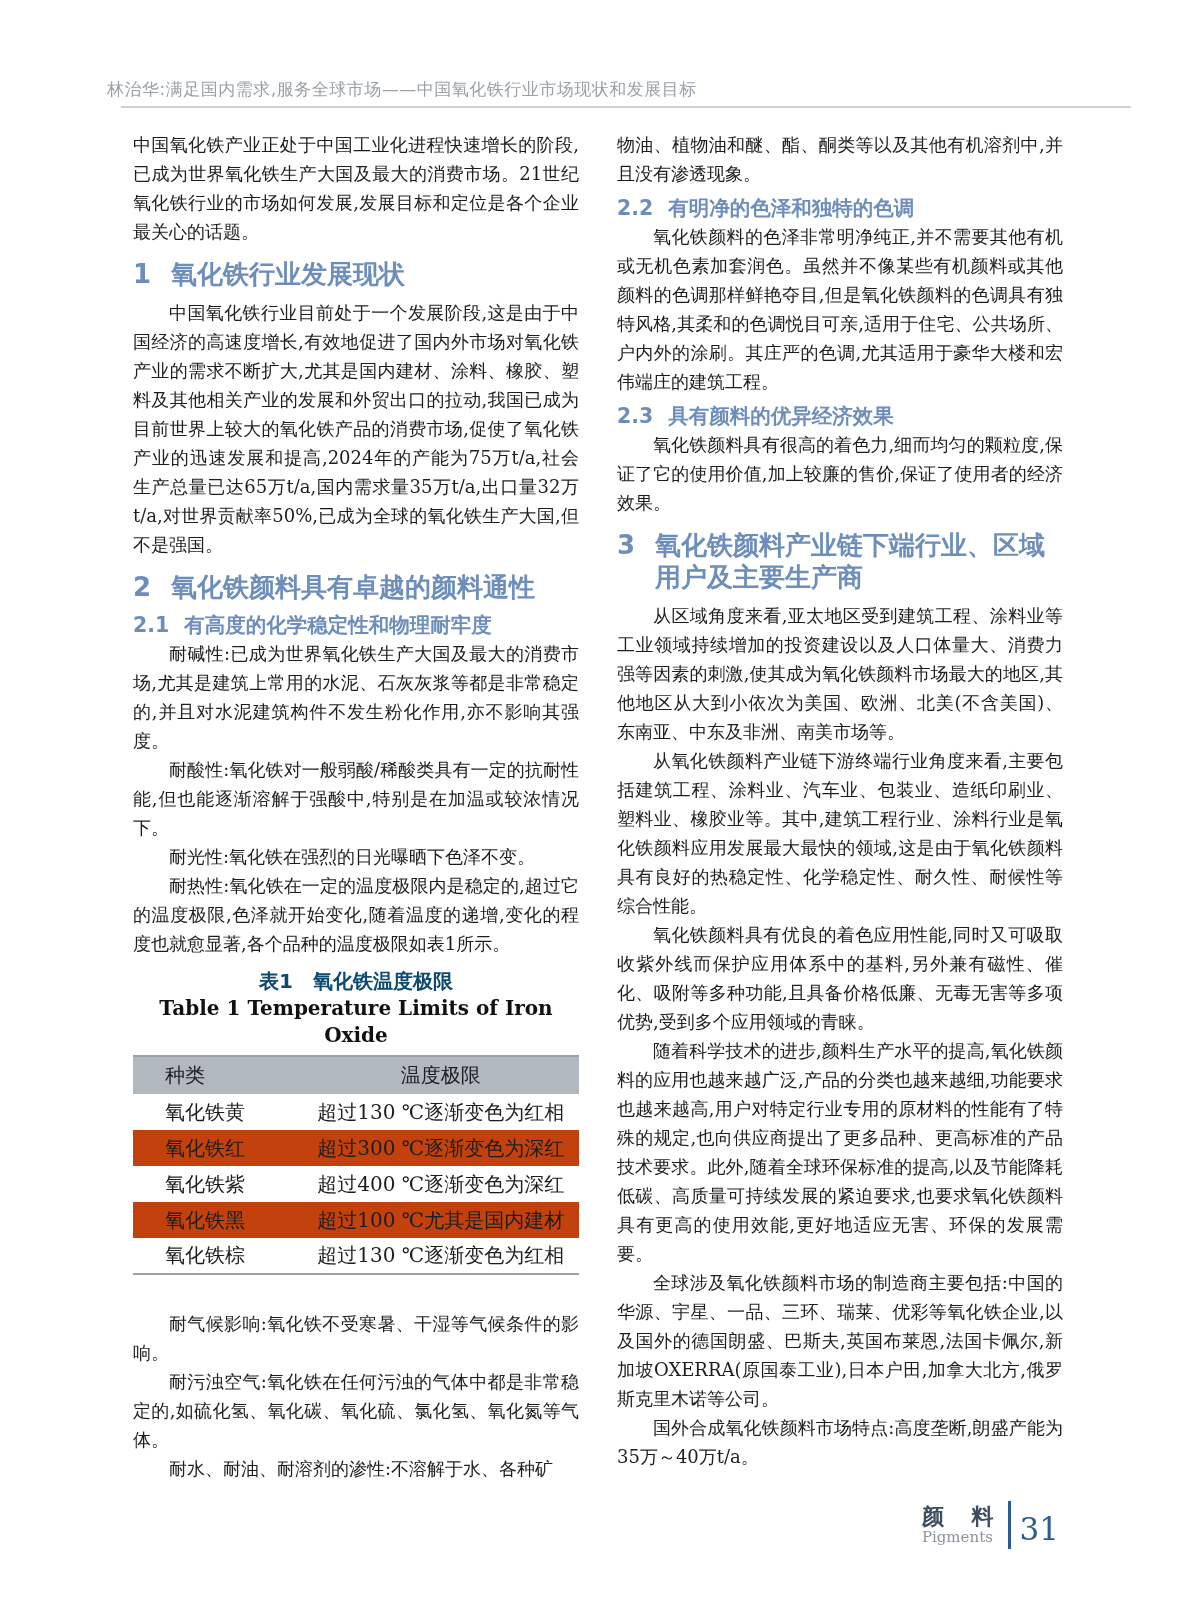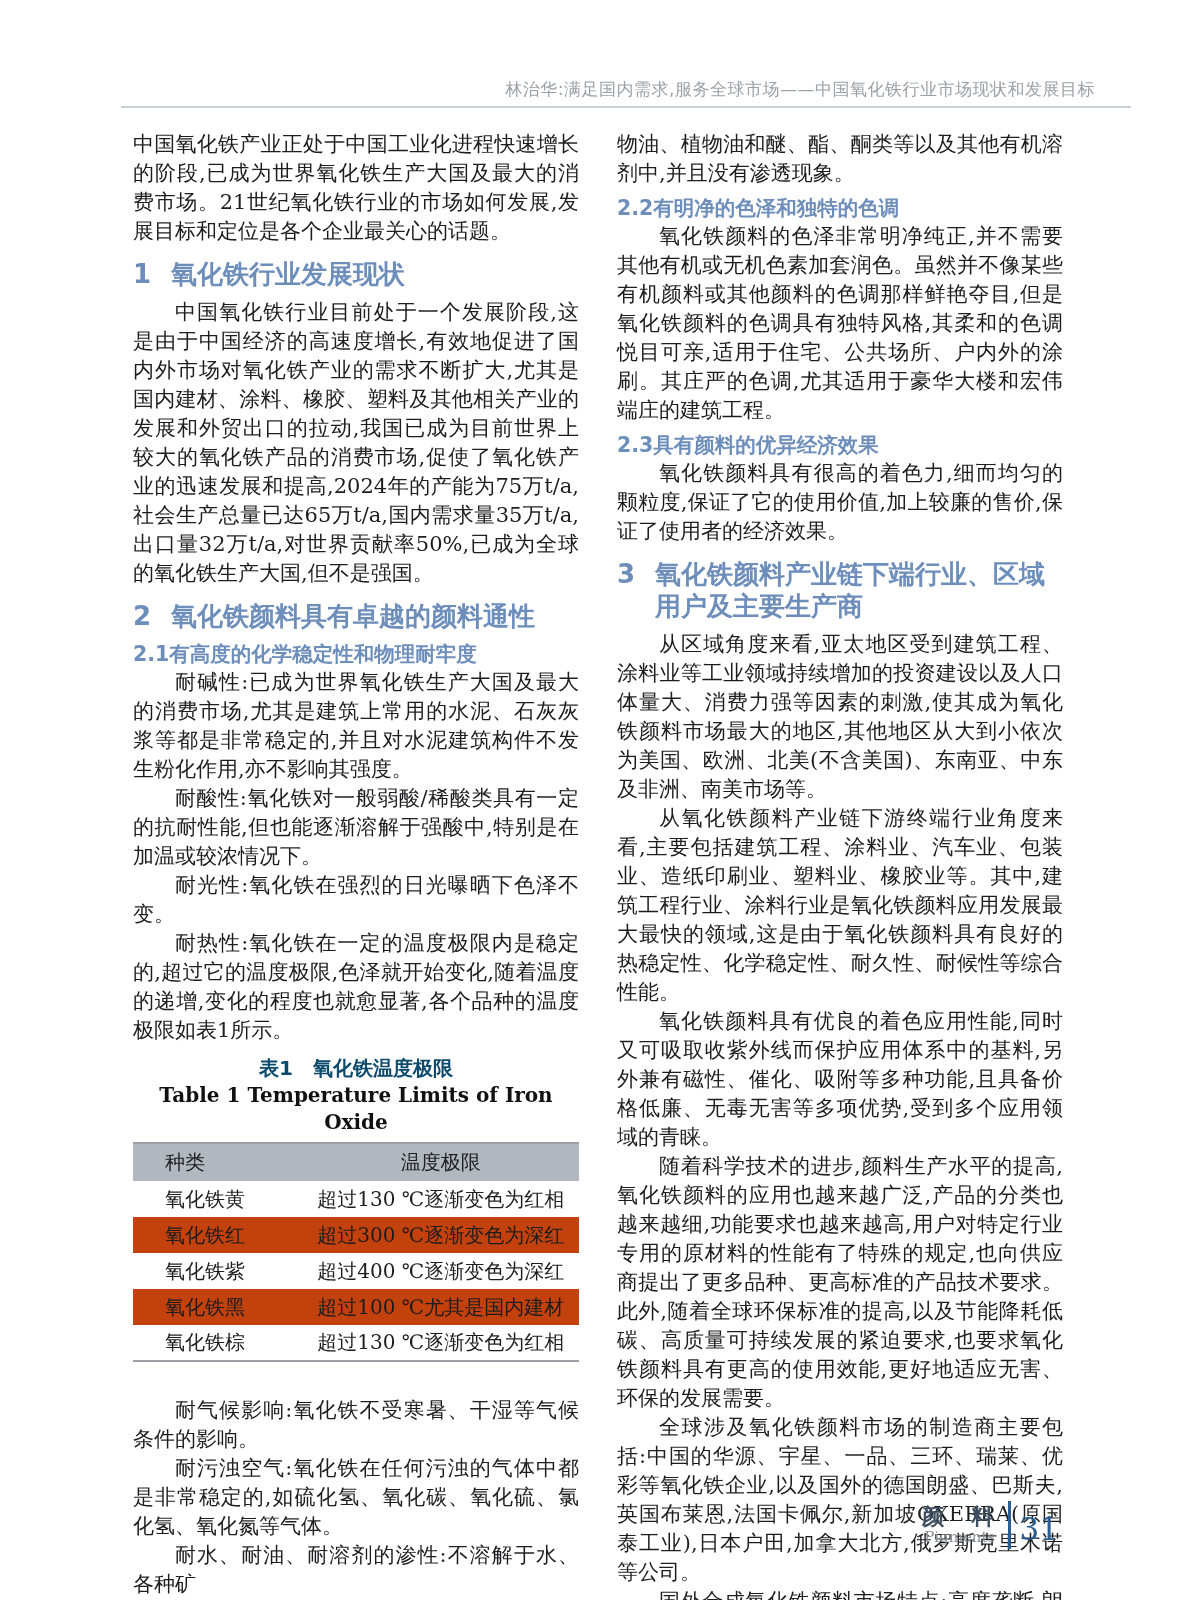--- a/index.html
+++ b/index.html
@@ -8,50 +8,50 @@
     position:relative;
     width:1187px; height:1600px;
     margin:0 auto;
     background:#ffffff;
     overflow:hidden;
     font-family:"DejaVu Serif","Liberation Serif",serif;
     color:#1d1d1f;
   }
   
   .running-head {
-    position:absolute; top:78px; left:121px; width:1010px;
-    text-align:right; padding-right:36px;
+    position:absolute; top:78px; left:107px; width:1010px;
+    padding-right:36px;
     font-family:"DejaVu Sans","Liberation Sans",sans-serif;
     font-size:17px; color:#9aa1a7; letter-spacing:0.5px;
   }
   .head-rule {
     position:absolute; top:106px; left:121px; width:1010px; height:2px;
     background:#cdd1d4;
   }
   
   .columns {
     position:absolute; top:130px; left:133px; width:930px;
     display:flex; gap:38px;
   }
   .col { width:446px; }
   .col p {
-    font-size:21px; line-height:29px;
+    font-size:18px; line-height:29px;
     text-align:justify; text-indent:2em;
   }
   .col p.cont { text-indent:0; }
   
   .sec-h {
     display:flex; gap:20px; align-items:flex-start;
     font-family:"DejaVu Sans","Liberation Sans",sans-serif;
     font-weight:bold; color:#6d8ebb;
     font-size:26px; line-height:32px;
     margin:12px 0 8px 0;
   }
   .subsec-h {
-    display:flex; align-items:flex-start;
+    display:flex; gap:15px; align-items:flex-start;
     font-family:"DejaVu Sans","Liberation Sans",sans-serif;
     font-weight:bold; color:#6d8ebb;
     font-size:20.5px; line-height:28px;
     margin:6px 0 0 0;
   }
   
   .tbl-block { margin:10px 0 34px 0; }
   .tbl-caption-cn {
     text-align:center; font-family:"DejaVu Sans","Liberation Sans",sans-serif;
     font-weight:bold; font-size:20px; line-height:27px; color:#0c4a6e;
@@ -68,21 +68,21 @@
   }
   table.t1 td { font-size:20px; height:36px; }
   table.t1 .c1 { width:38%; padding-left:32px; text-align:left; }
   table.t1 .c2 { width:62%; text-align:center; }
   table.t1 tr.alt { background:#c2410c; }
   
   .footer {
     position:absolute; top:1497px; right:128px;
     display:flex; align-items:center;
   }
-  .journal-block { text-align:center; }
+  .journal-block { text-align:left; }
   .journal-cn {
     font-family:"DejaVu Serif","Liberation Serif",serif;
     font-weight:bold; font-size:22px; letter-spacing:10px;
     color:#3d4d5f; margin-right:-6px; line-height:24px;
   }
   .journal-en {
     font-family:"DejaVu Serif","Liberation Serif",serif;
     font-size:15px; color:#8a929a; line-height:18px;
   }
   .footer-bar { width:3px; height:48px; background:#2a5e8e; margin:0 9px 0 10px; }

